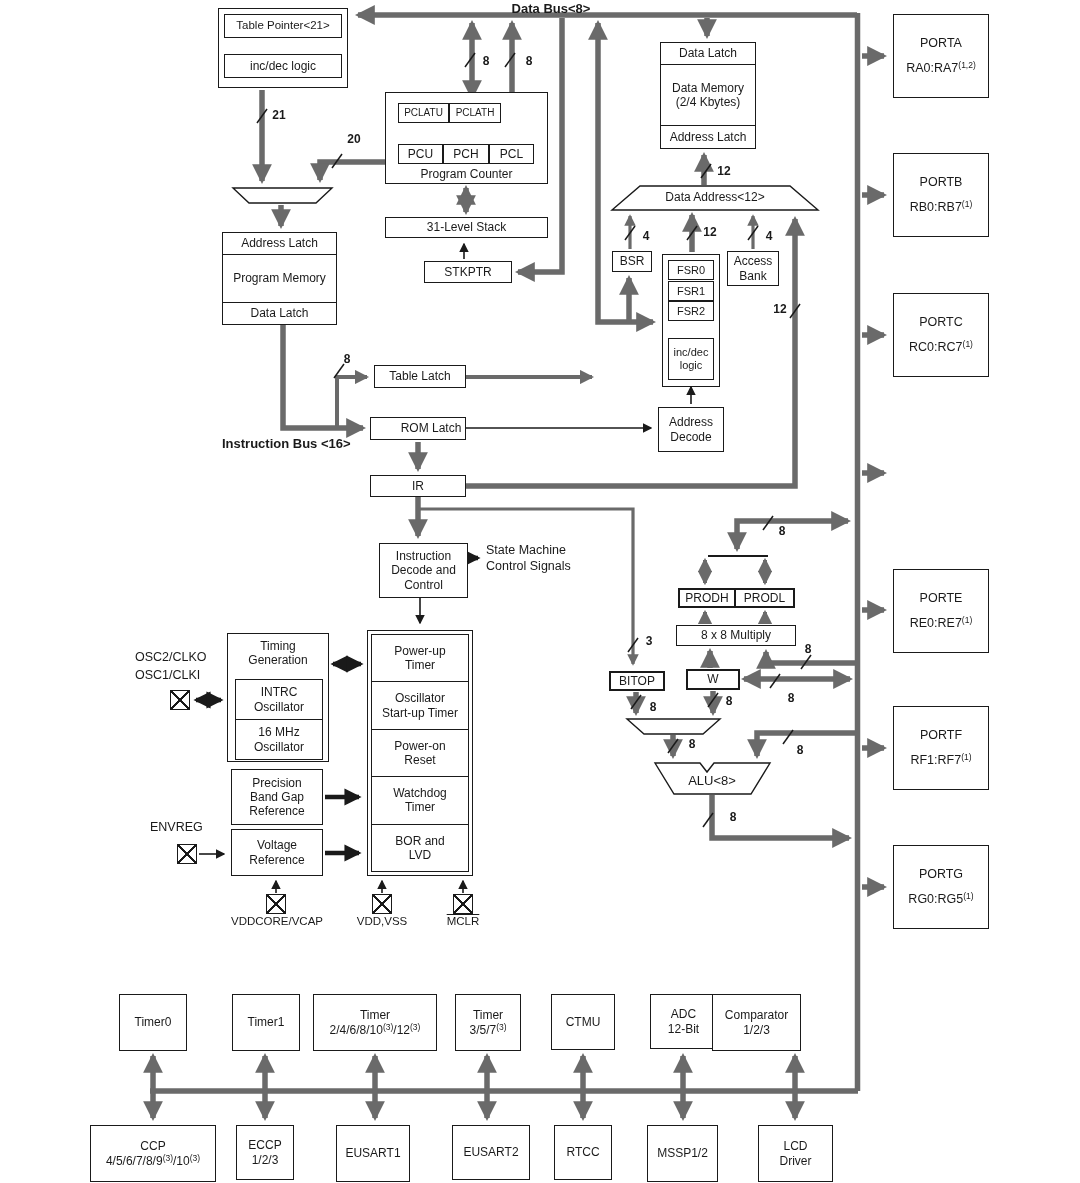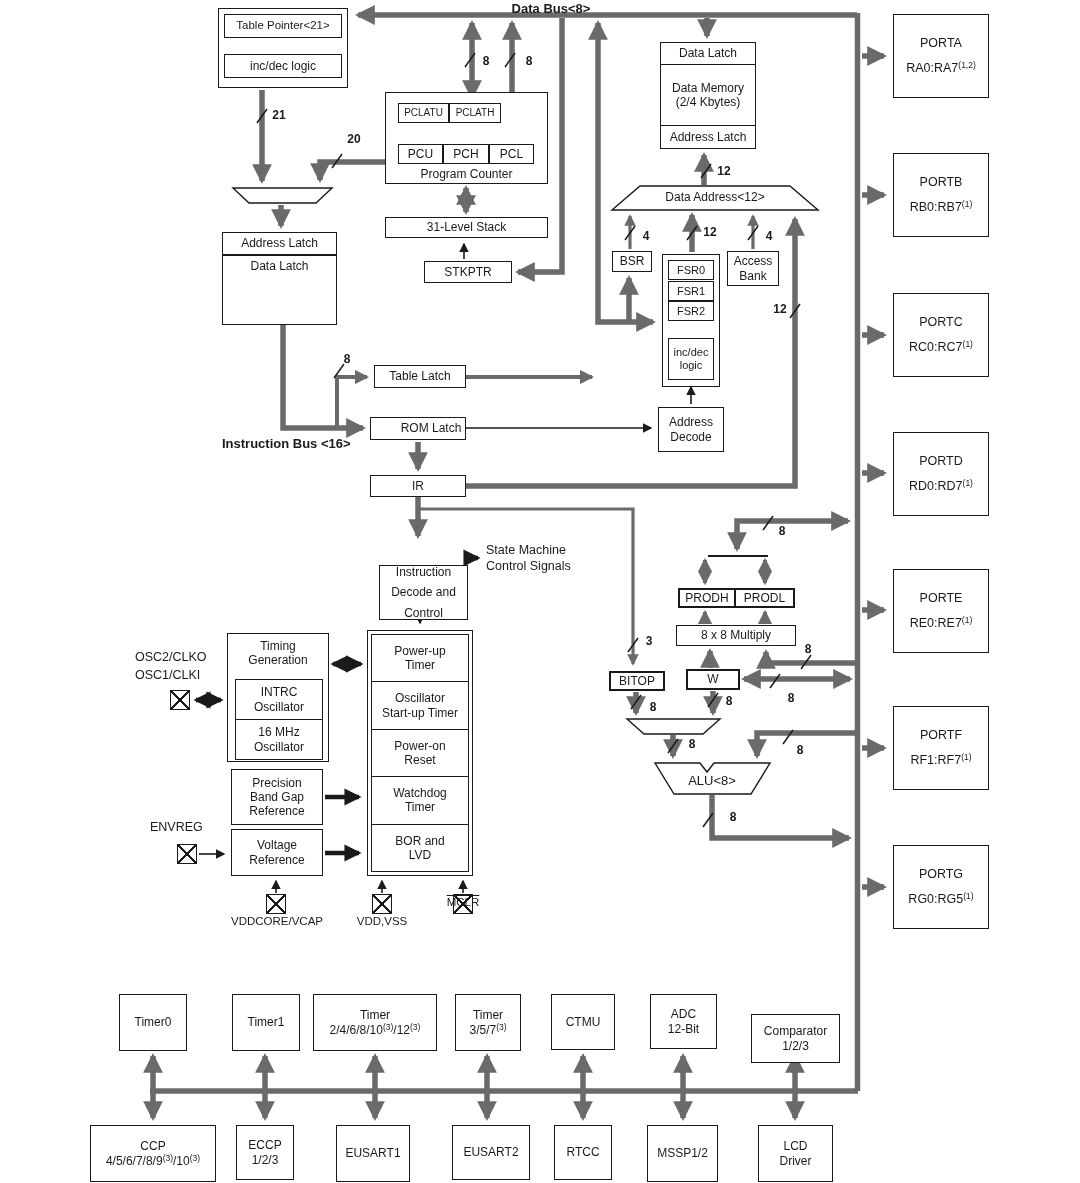--- a/index.html
+++ b/index.html
@@ -169,28 +169,29 @@
 <div class="box small" style="left:449px;top:103px;width:52px;height:20px;">PCLATH</div>
 <div class="box" style="left:398px;top:144px;width:45px;height:20px;">PCU</div>
 <div class="box" style="left:443px;top:144px;width:46px;height:20px;">PCH</div>
 <div class="box" style="left:489px;top:144px;width:45px;height:20px;">PCL</div>
 
 <div class="box" style="left:385px;top:217px;width:163px;height:21px;">31-Level Stack</div>
 <div class="box" style="left:424px;top:261px;width:88px;height:22px;">STKPTR</div>
 
 <div class="box stack" style="left:222px;top:232px;width:115px;height:93px;">
   <div class="row bb" style="height:22px;">Address Latch</div>
+  <div class="row grow">Program Memory</div>
   <div class="row" style="height:22px;border-top:1.5px solid #1a1a1a;">Data Latch</div>
 </div>
 
 <div class="box" style="left:374px;top:365px;width:92px;height:23px;">Table Latch</div>
 <div class="box" style="left:370px;top:417px;width:96px;height:23px;padding-left:26px;">ROM Latch</div>
 <div class="box" style="left:370px;top:475px;width:96px;height:22px;">IR</div>
 
-<div class="box" style="left:379px;top:565px;width:89px;height:55px;gap:6px;">
+<div class="box" style="left:379px;top:543px;width:89px;height:55px;">
   <div>Instruction</div>
   <div>Decode and</div>
   <div>Control</div>
 </div>
 <div class="nob" style="left:486px;top:543px;width:120px;font-size:12.5px;line-height:1.25;">
   <div>State Machine</div>
   <div>Control Signals</div>
 </div>
 
 <div class="box stack" style="left:660px;top:42px;width:96px;height:107px;">
@@ -235,24 +236,20 @@
   <div><span>RA0:RA7</span><sup class="sup">(1,2)</sup></div>
 </div>
 <div class="box port" style="top:153px;">
   <div>PORTB</div>
   <div><span>RB0:RB7</span><sup class="sup">(1)</sup></div>
 </div>
 <div class="box port" style="top:293px;">
   <div>PORTC</div>
   <div><span>RC0:RC7</span><sup class="sup">(1)</sup></div>
 </div>
-<div class="box port" style="top:432px;">
-  <div>PORTD</div>
-  <div><span>RD0:RD7</span><sup class="sup">(1)</sup></div>
-</div>
 <div class="box port" style="top:569px;">
   <div>PORTE</div>
   <div><span>RE0:RE7</span><sup class="sup">(1)</sup></div>
 </div>
 <div class="box port" style="top:706px;">
   <div>PORTF</div>
   <div><span>RF1:RF7</span><sup class="sup">(1)</sup></div>
 </div>
 <div class="box port" style="top:845px;">
   <div>PORTG</div>
@@ -312,38 +309,38 @@
 <div class="box" style="left:231px;top:829px;width:92px;height:47px;">
   <div>Voltage</div>
       <div>Reference</div>
 </div>
 
 <div class="pin" style="left:266px;top:894px;"></div>
 <div class="pin" style="left:372px;top:894px;"></div>
 <div class="pin" style="left:453px;top:894px;"></div>
 <div class="nob" style="left:222px;top:915px;width:110px;text-align:center;font-size:11.5px;">VDDCORE/VCAP</div>
 <div class="nob" style="left:342px;top:915px;width:80px;text-align:center;font-size:11.5px;">VDD,VSS</div>
-<div class="nob overline" style="left:433px;top:896px;width:60px;text-align:center;font-size:11.5px;">MCLR</div>
+<div class="nob overline" style="left:433px;top:915px;width:60px;text-align:center;font-size:11.5px;">MCLR</div>
 
 <div class="box" style="left:119px;top:994px;width:68px;height:57px;">Timer0</div>
 <div class="box" style="left:232px;top:994px;width:68px;height:57px;">Timer1</div>
 <div class="box" style="left:313px;top:994px;width:124px;height:57px;">
   <div>Timer</div>
   <div><span>2/4/6/8/10</span><sup class="sup">(3)</sup><span>/12</span><sup class="sup">(3)</sup></div>
 </div>
 <div class="box" style="left:455px;top:994px;width:66px;height:57px;">
   <div>Timer</div>
   <div><span>3/5/7</span><sup class="sup">(3)</sup></div>
 </div>
 <div class="box" style="left:551px;top:994px;width:64px;height:56px;">CTMU</div>
 <div class="box" style="left:650px;top:994px;width:67px;height:55px;">
   <div>ADC</div>
       <div>12-Bit</div>
 </div>
-<div class="box" style="left:751px;top:994px;width:89px;height:49px;margin-top:20px;">
+<div class="box" style="left:712px;top:994px;width:89px;height:57px;">
   <div>Comparator</div>
       <div>1/2/3</div>
 </div>
 
 <div class="box" style="left:90px;top:1125px;width:126px;height:57px;">
   <div>CCP</div>
   <div><span>4/5/6/7/8/9</span><sup class="sup">(3)</sup><span>/10</span><sup class="sup">(3)</sup></div>
 </div>
 <div class="box" style="left:236px;top:1125px;width:58px;height:55px;">
   <div>ECCP</div>

